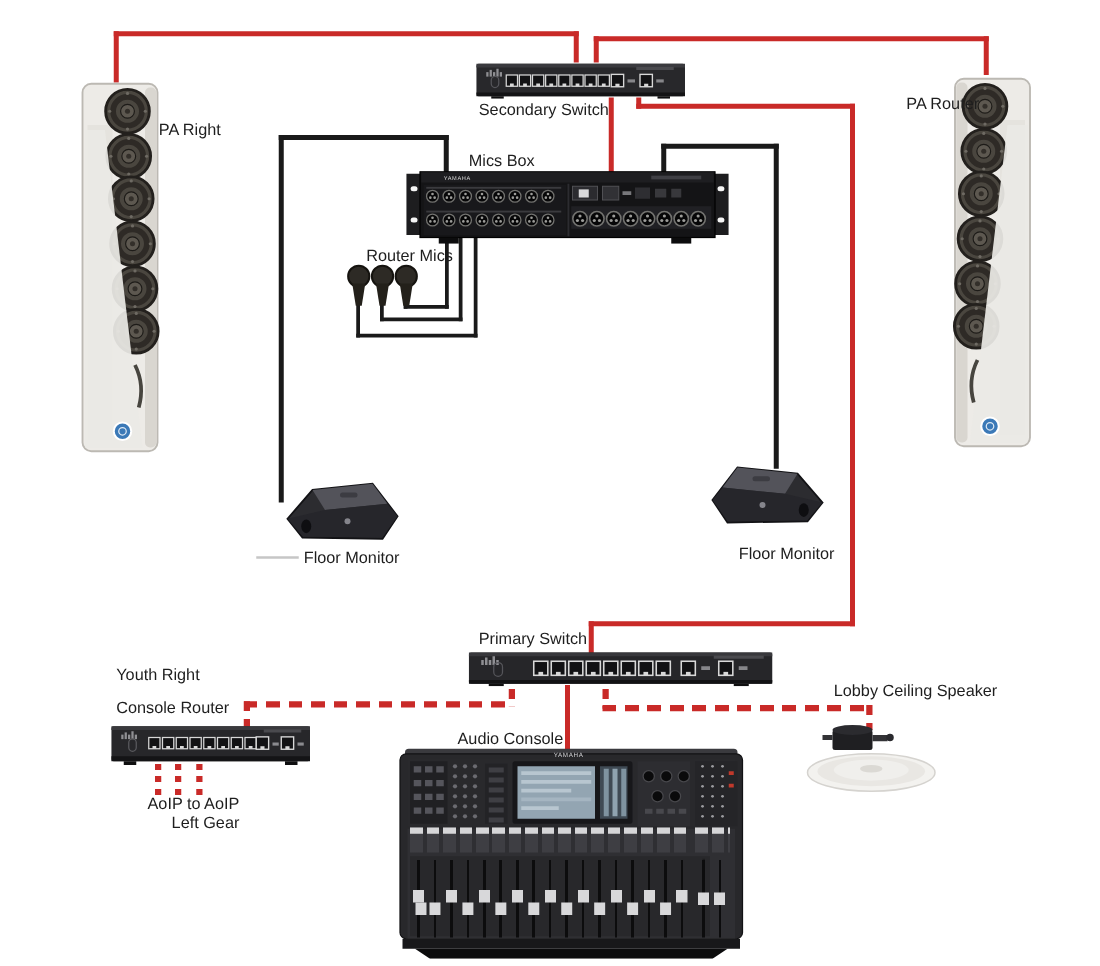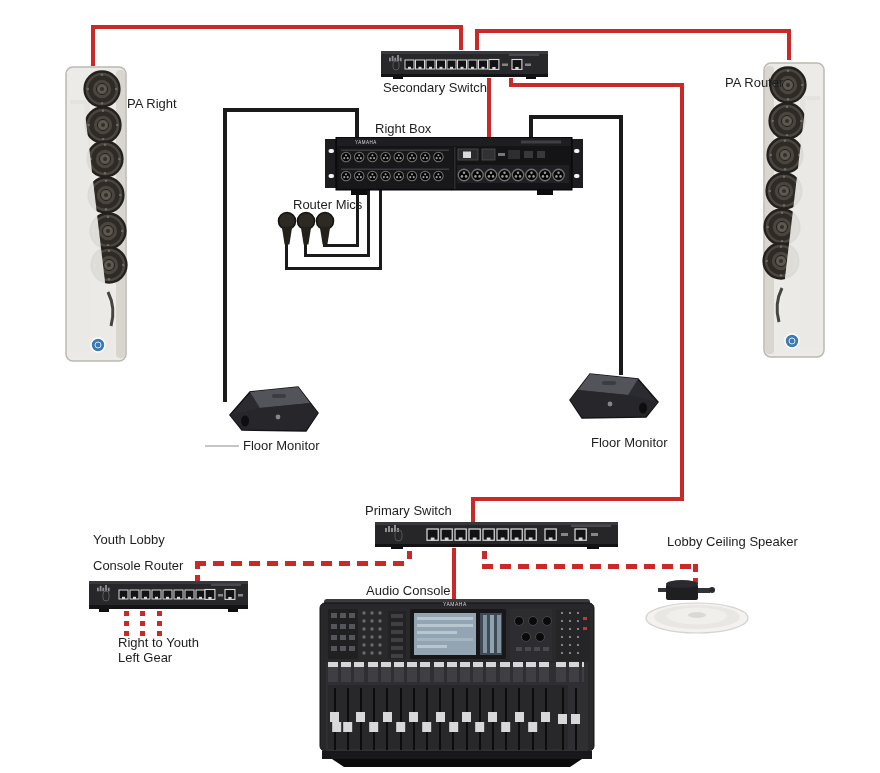--- a/index.html
+++ b/index.html
@@ -1,18 +1,18 @@
 <!DOCTYPE html>
 <html><head>
 <meta charset="utf-8">
 <style>
   html,body{margin:0;padding:0;background:#ffffff;}
   .stage{position:relative;width:880px;height:773px;background:#ffffff;overflow:hidden;
          font-family:"Liberation Sans",sans-serif;}
-  .lbl{position:absolute;font-size:13px;color:#1e1e1e;white-space:nowrap;line-height:1.15;}
+  .lbl{position:absolute;font-size:13px;color:#1e1e1e;white-space:nowrap;line-height:1.15;text-align:right;}
   .dev{position:absolute;}
   .dev svg{display:block;width:100%;height:100%;}
   
   .cb{position:absolute;background:#1a1a1a;}
   .cb3{position:absolute;background:#1a1a1a;}
   .cr{position:absolute;background:#c92a28;}
   
   .dash-h{position:absolute;height:5px;
     background:repeating-linear-gradient(90deg,#c92a28 0 11px,transparent 11px 18px);}
   .dash-v{position:absolute;width:5px;
@@ -459,27 +459,27 @@
   <div class="console-displays" style="left:556px;top:662px;width:28px;height:20px"></div>
   <div class="console-slots" style="left:328px;top:688px;width:222px;height:62px"></div>
   <div class="console-slots" style="left:556px;top:688px;width:28px;height:62px"></div>
   <div class="console-caps" style="left:328px;top:712px;width:222px"></div>
   <div class="console-caps console-caps-b" style="left:328px;top:722px;width:222px"></div>
   <div class="console-caps-m" style="left:556px;top:714px;width:28px"></div>
 
   <div class="lbl" style="left:127px;top:97px">PA Right</div>
   <div class="lbl" style="left:725px;top:76px">PA Router</div>
   <div class="lbl" style="left:383px;top:81px">Secondary Switch</div>
-  <div class="lbl" style="left:375px;top:122px">Right Box</div>
+  <div class="lbl" style="left:375px;top:122px">Mics Box</div>
   <div class="lbl" style="left:293px;top:198px">Router Mics</div>
   <div class="lbl" style="left:243px;top:439px">Floor Monitor</div>
   <div class="lbl" style="left:591px;top:436px">Floor Monitor</div>
-  <div class="lbl" style="left:365px;top:504px">Primary Switch</div>
+  <div class="lbl" style="left:383px;top:504px">Primary Switch</div>
   <div class="lbl" style="left:366px;top:584px">Audio Console</div>
-  <div class="lbl" style="left:93px;top:533px">Youth Lobby</div>
+  <div class="lbl" style="left:93px;top:533px">Youth Right</div>
   <div class="lbl" style="left:93px;top:559px">Console Router</div>
   <div class="lbl" style="left:118px;top:636px">
-    <span>Right to Youth</span><br>
+    <span>AoIP to AoIP</span><br>
     <span>Left Gear</span>
   </div>
-  <div class="lbl" style="left:667px;top:535px">Lobby Ceiling Speaker</div>
+  <div class="lbl" style="left:667px;top:546px">Lobby Ceiling Speaker</div>
 
 </div>
 
 </body></html>

